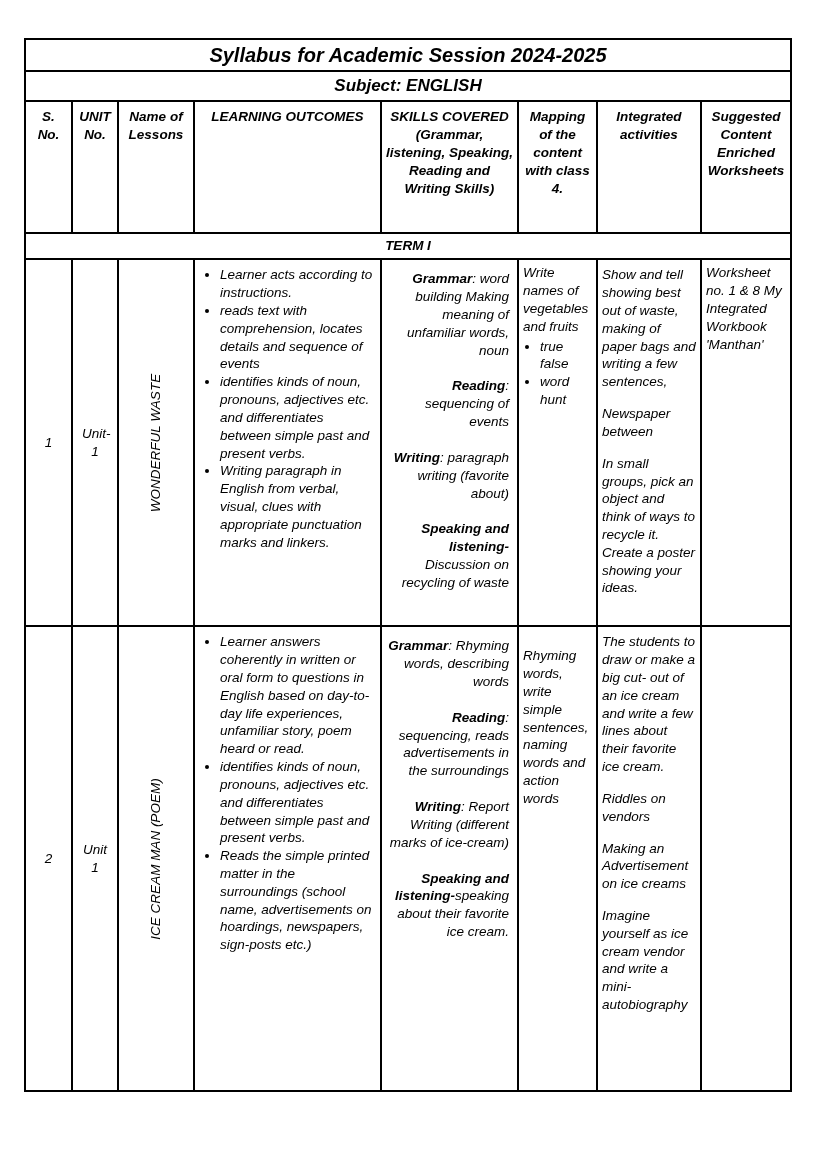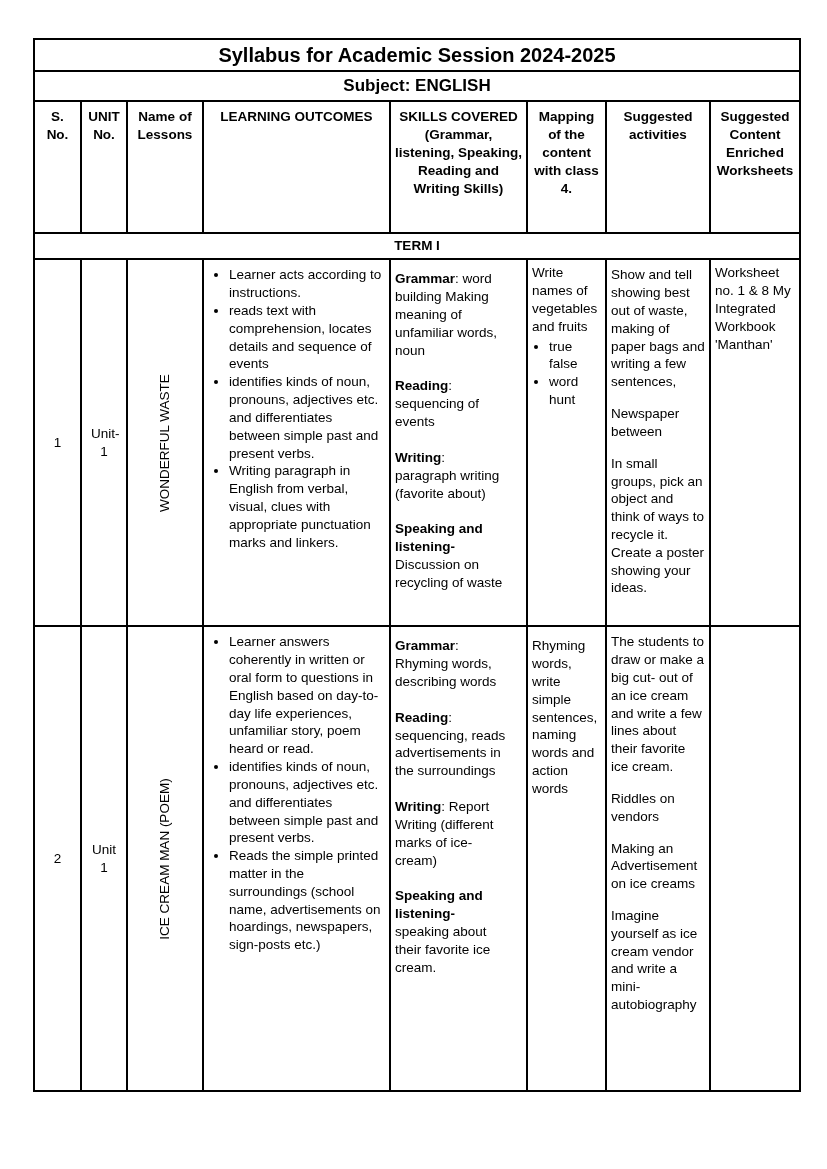--- a/index.html
+++ b/index.html
@@ -6,23 +6,24 @@
     margin: 0;
     padding: 0;
     background: #ffffff;
     width: 827px;
     height: 1169px;
     font-family: "Liberation Sans", "DejaVu Sans", sans-serif;
     color: #000;
   }
   .sheet {
     position: absolute;
-    left: 33px;
+    left: 24px;
     top: 38px;
     width: 766px;
+    font-style: italic;
   }
   table.syllabus {
     border-collapse: collapse;
     table-layout: fixed;
     width: 766px;
   }
   td, th {
     border: 2px solid #000;
     vertical-align: top;
     padding: 2px 4px;
@@ -69,24 +70,24 @@
     top: 50%;
     left: 50%;
     transform: translate(-50%, -50%) rotate(-90deg);
     white-space: nowrap;
   }
   ul.outcomes {
     margin: 4px 0 0 0;
     padding-left: 21px;
   }
   ul.outcomes li { margin: 0; }
-  td.c-skills .sec { margin: 8px 16px 18px 0; }
+  td.c-skills .sec { margin: 8px 4px 18px 0; text-align: right; }
   td.c-skills .sec b { font-weight: bold; }
   td.c-map p.intro { margin: 2px 0 0 0; }
-  td.c-map.pad-top { padding-top: 8px; }
+  td.c-map.pad-top { padding-top: 18px; }
   ul.map-list {
     margin: 2px 0 0 0;
     padding-left: 17px;
   }
   ul.map-list li { margin: 0; }
   td.c-act { overflow-wrap: break-word; }
   td.c-act p { margin: 4px 0 14px 0; }
   td.c-ws { overflow-wrap: break-word; }
   td.c-ws p { margin: 2px 0 0 0; }
 </style>
@@ -114,21 +115,21 @@
       <td colspan="8">Subject: ENGLISH</td>
     </tr>
 
     <tr class="head-row" style="height:132px">
       <th>S. No.</th>
       <th>UNIT No.</th>
       <th>Name of Lessons</th>
       <th>LEARNING OUTCOMES</th>
       <th>SKILLS COVERED (Grammar, listening, Speaking, Reading and Writing Skills)</th>
       <th>Mapping of the content with class 4.</th>
-      <th>Suggested activities</th>
+      <th>Integrated activities</th>
       <th>Suggested Content Enriched Worksheets</th>
     </tr>
 
     <tr class="term-row" style="height:26px">
       <td colspan="8">TERM I</td>
     </tr>
 
     <tr style="height:367px">
       <td class="c-sno">1</td>
       <td class="c-unit">Unit-1</td>

